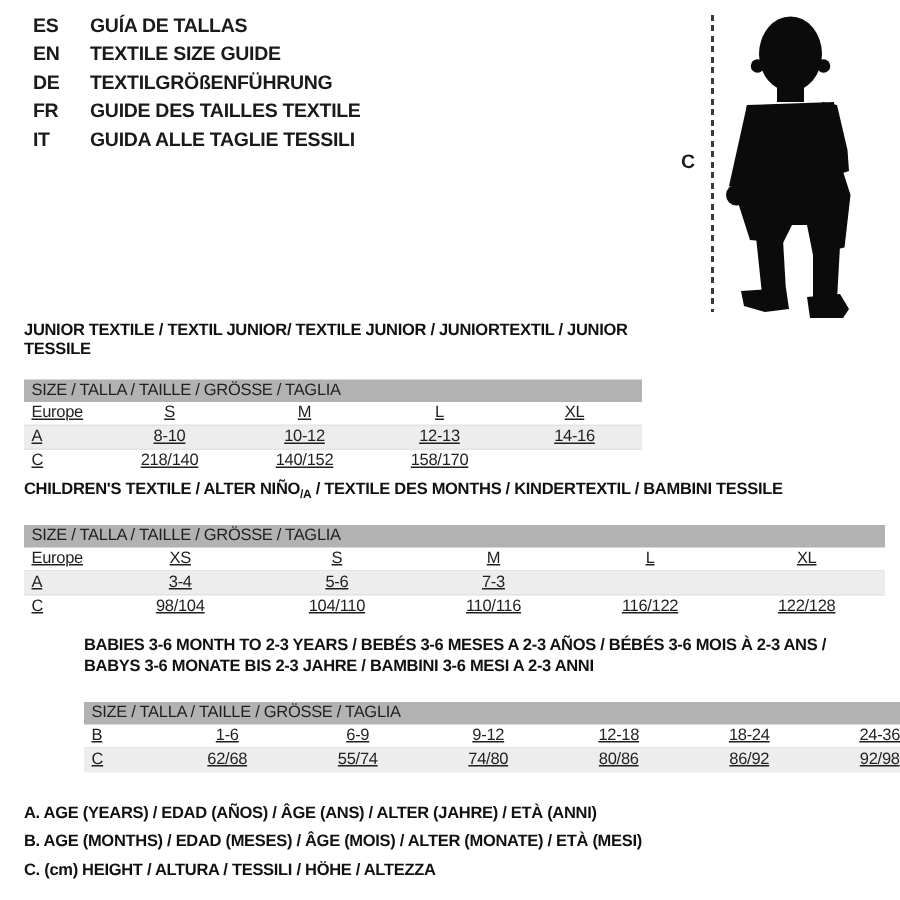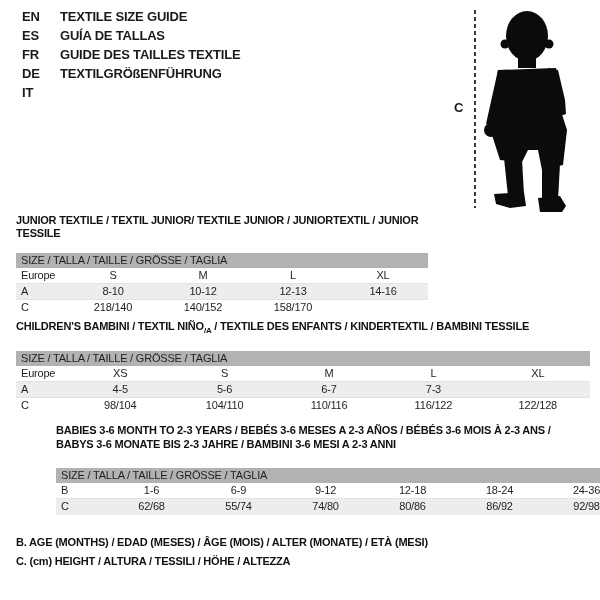--- a/index.html
+++ b/index.html
@@ -40,52 +40,54 @@
     margin-top:13px; height:15px; line-height:15px;
     background:var(--bar, #b2b2b2); color:#1f1f1f;
     font-size:11px; padding-left:5px;
   }
   .t2 .size-bar { margin-top:14px; }
   .t3 .size-bar { margin-top:17px; }
   .trow {
     display:grid; height:16px; line-height:15px;
     font-size:11px; color:#1f1f1f;
     border-bottom:1px solid #e3e3e3;
+    text-decoration:underline;
   }
   .trow:last-child { border-bottom:none; }
   .trow.shaded { background:var(--alt, #ededed); }
   .row-label { padding-left:5px; text-align:left; }
   .row-cell { text-align:center; }
 
   
   .footnotes { position:absolute; left:16px; top:533px; }
   .footnote { font-size:11px; font-weight:bold; line-height:19px; color:#111; }
 </style>
 </head>
 <body style="--bar: #b2b2b2; --alt: #ededed; --ink: #1a1a1a;">
 
 <div class="lang-block">
     <div class="lang-line">
+      <span class="lang-code">ES</span>
+      <span class="lang-label">GUÍA DE TALLAS</span>
+    </div>
+    <div class="lang-line">
       <span class="lang-code">EN</span>
       <span class="lang-label">TEXTILE SIZE GUIDE</span>
     </div>
     <div class="lang-line">
-      <span class="lang-code">ES</span>
-      <span class="lang-label">GUÍA DE TALLAS</span>
+      <span class="lang-code">DE</span>
+      <span class="lang-label">TEXTILGRÖßENFÜHRUNG</span>
     </div>
     <div class="lang-line">
       <span class="lang-code">FR</span>
       <span class="lang-label">GUIDE DES TAILLES TEXTILE</span>
     </div>
     <div class="lang-line">
-      <span class="lang-code">DE</span>
-      <span class="lang-label">TEXTILGRÖßENFÜHRUNG</span>
-    </div>
-    <div class="lang-line">
       <span class="lang-code">IT</span>
+      <span class="lang-label">GUIDA ALLE TAGLIE TESSILI</span>
     </div>
   </div>
 
 <div class="figure">
   <div class="c-label">C</div>
   <div class="dotted-line"></div>
   <svg class="baby-svg" viewBox="0 0 130 218" aria-hidden="true">
     <ellipse cx="57" cy="36" rx="21" ry="25"></ellipse>
     <circle cx="35" cy="44" r="4.5"></circle>
     <circle cx="79" cy="44" r="4.5"></circle>
@@ -127,37 +129,36 @@
         <div class="row-label">C</div>
         <div class="row-cell">218/140</div>
         <div class="row-cell">140/152</div>
         <div class="row-cell">158/170</div>
       </div>
     </div>
 </div>
 
 <div class="tbl-section t2">
   <div class="tbl-title">
-      <div class="tbl-title-line"><span>CHILDREN'S BAMBINI / TEXTIL NIÑO</span><sub>/A</sub><span> / TEXTILE DES ENFANTS / KINDERTEXTIL / BAMBINI TESSILE</span></div>
+      <div class="tbl-title-line"><span>CHILDREN'S TEXTILE / ALTER NIÑO</span><sub>/A</sub><span> / TEXTILE DES MONTHS / KINDERTEXTIL / BAMBINI TESSILE</span></div>
     </div>
   <div class="size-bar">SIZE / TALLA / TAILLE / GRÖSSE / TAGLIA</div>
   <div class="tbl-rows">
       <div class="trow" style="grid-template-columns: 52px repeat(5, 1fr);">
         <div class="row-label">Europe</div>
         <div class="row-cell">XS</div>
         <div class="row-cell">S</div>
         <div class="row-cell">M</div>
         <div class="row-cell">L</div>
         <div class="row-cell">XL</div>
       </div>
       <div class="trow shaded" style="grid-template-columns: 52px repeat(5, 1fr);">
         <div class="row-label">A</div>
-        <div class="row-cell">4-5</div>
+        <div class="row-cell">3-4</div>
         <div class="row-cell">5-6</div>
-        <div class="row-cell">6-7</div>
         <div class="row-cell">7-3</div>
       </div>
       <div class="trow" style="grid-template-columns: 52px repeat(5, 1fr);">
         <div class="row-label">C</div>
         <div class="row-cell">98/104</div>
         <div class="row-cell">104/110</div>
         <div class="row-cell">110/116</div>
         <div class="row-cell">116/122</div>
         <div class="row-cell">122/128</div>
       </div>
@@ -186,15 +187,16 @@
         <div class="row-cell">55/74</div>
         <div class="row-cell">74/80</div>
         <div class="row-cell">80/86</div>
         <div class="row-cell">86/92</div>
         <div class="row-cell">92/98</div>
       </div>
     </div>
 </div>
 
 <div class="footnotes">
+    <div class="footnote">A. AGE (YEARS) / EDAD (AÑOS) / ÂGE (ANS) / ALTER (JAHRE) / ETÀ (ANNI)</div>
     <div class="footnote">B. AGE (MONTHS) / EDAD (MESES) / ÂGE (MOIS) / ALTER (MONATE) / ETÀ (MESI)</div>
     <div class="footnote">C. (cm) HEIGHT / ALTURA / TESSILI / HÖHE / ALTEZZA</div>
   </div>
 
 </body></html>

